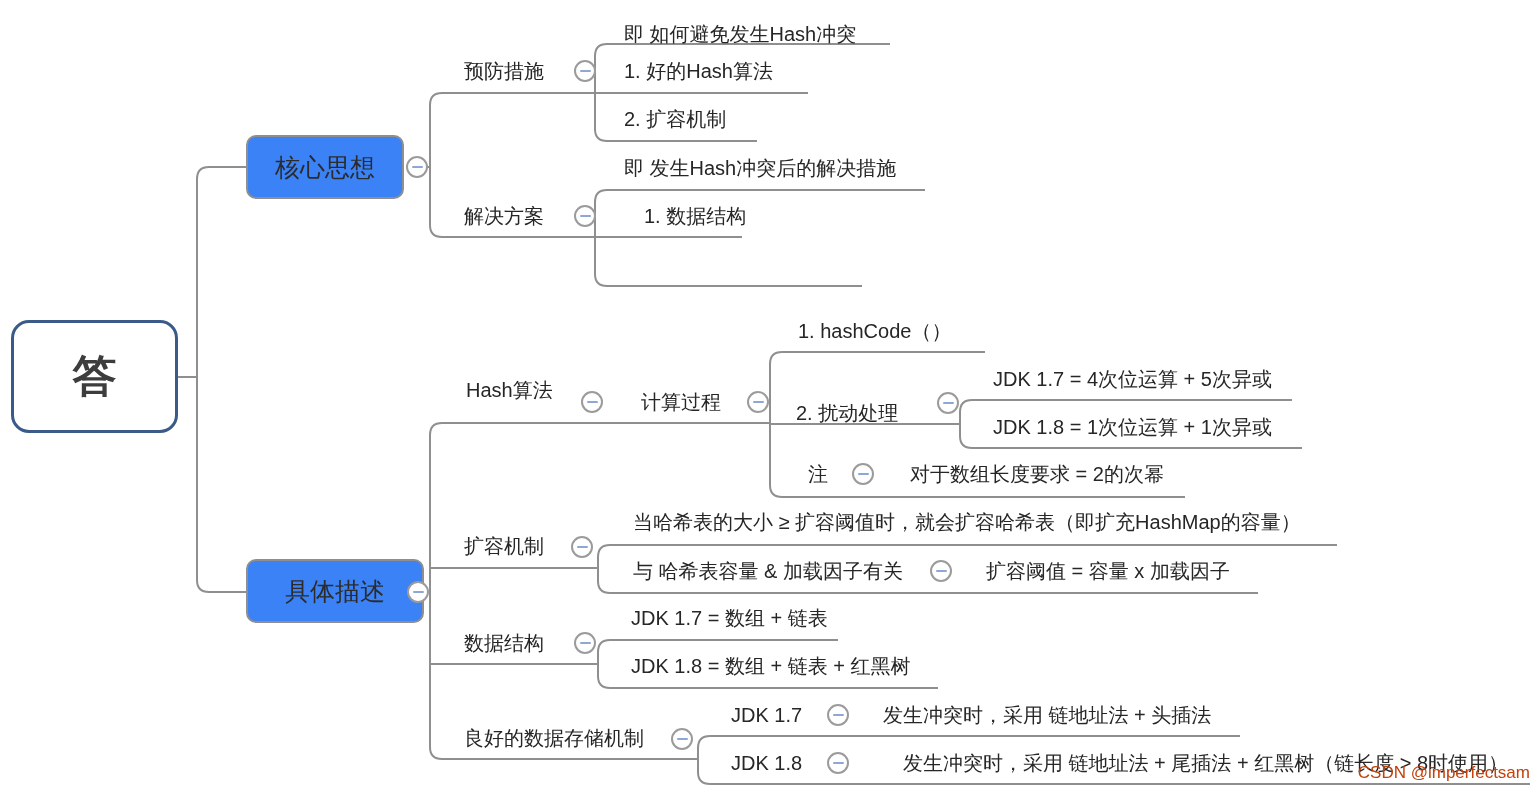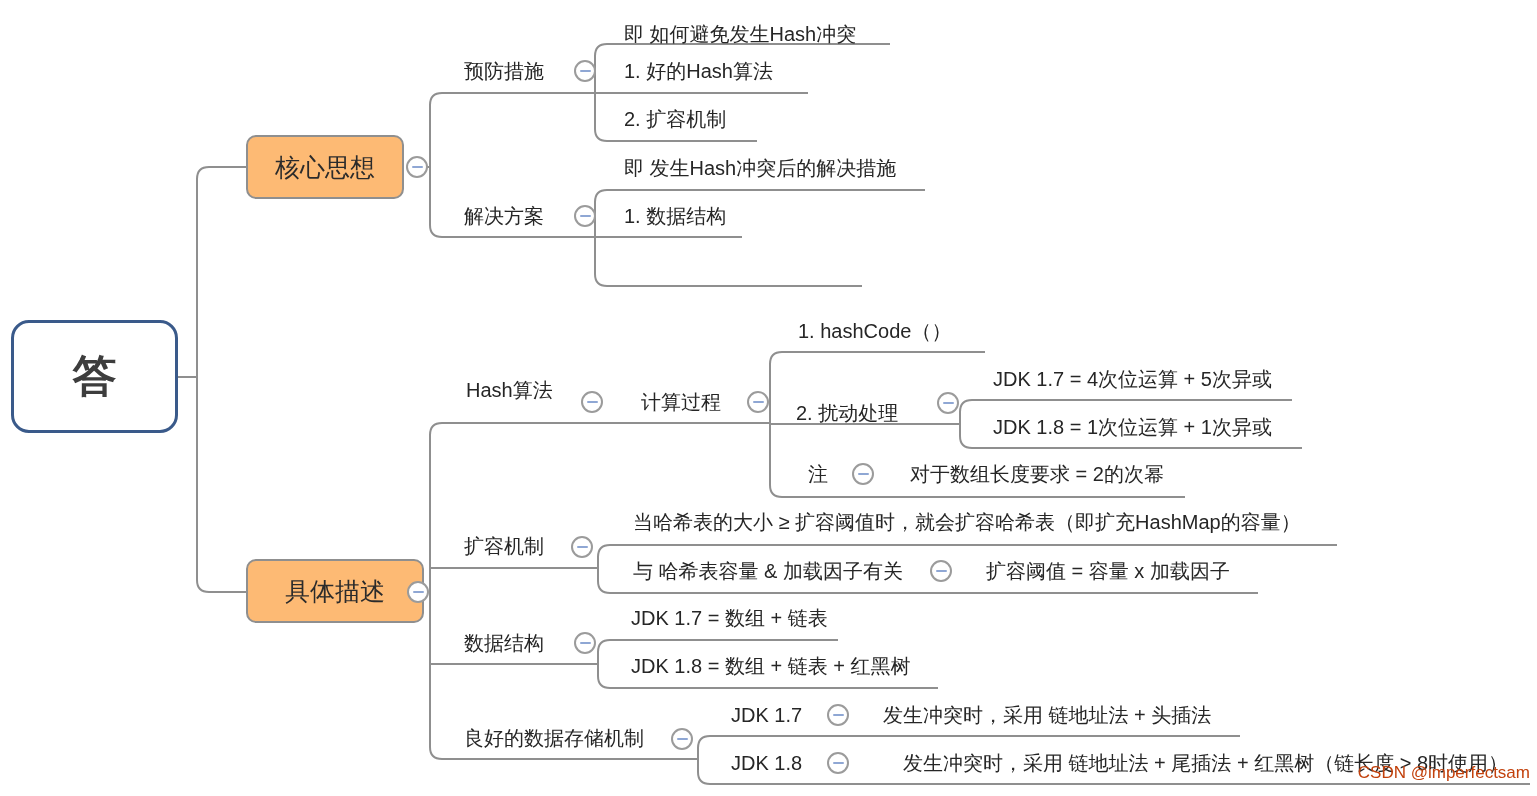--- a/index.html
+++ b/index.html
@@ -7,21 +7,21 @@
     position:relative;width:1537px;height:796px;background:#ffffff;overflow:hidden;
     font-family:"Liberation Sans","DejaVu Sans",sans-serif;color:#262626;
   }
   #wires{position:absolute;left:0;top:0;}
   .lbl{
     position:absolute;white-space:nowrap;font-size:20px;line-height:26px;height:26px;
     color:#262626;
   }
   .boxnode{
     position:absolute;display:flex;align-items:center;justify-content:center;
-    background:#fdba74;border:2px solid #8f8f8f;border-radius:10px;
+    background:#3b82f6;border:2px solid #8f8f8f;border-radius:10px;
     font-size:25px;color:#2b2b2b;white-space:nowrap;box-sizing:border-box;
   }
   .rootnode{
     position:absolute;display:flex;align-items:center;justify-content:center;
     background:#ffffff;border:3px solid #3a5a8a;border-radius:18px;
     font-size:44px;font-weight:bold;color:#3d3d3d;box-sizing:border-box;
   }
   .collapse{
     position:absolute;width:22px;height:22px;box-sizing:border-box;background:#ffffff;
     border:2px solid #9b9b9b;border-radius:50%;display:flex;align-items:center;justify-content:center;
@@ -64,21 +64,21 @@
     <span>具体描述</span>
   </div>
 
   <div class="lbl" style="left:464px;top:58px;">预防措施</div>
   <div class="lbl" style="left:624px;top:9px;margin-top:12px;">即 如何避免发生Hash冲突</div>
   <div class="lbl" style="left:624px;top:58px;">1. 好的Hash算法</div>
   <div class="lbl" style="left:624px;top:106px;">2. 扩容机制</div>
 
   <div class="lbl" style="left:464px;top:203px;">解决方案</div>
   <div class="lbl" style="left:624px;top:155px;">即 发生Hash冲突后的解决措施</div>
-  <div class="lbl" style="left:624px;top:203px;">1. 数据结构</div>
+  <div class="lbl" style="left:644px;top:203px;">1. 数据结构</div>
 
   <div class="lbl" style="left:466px;top:377px;">Hash算法</div>
   <div class="lbl" style="left:641px;top:389px;">计算过程</div>
   <div class="lbl" style="left:798px;top:318px;">1. hashCode（）</div>
   <div class="lbl" style="left:796px;top:390px;margin-top:10px;">2. 扰动处理</div>
   <div class="lbl" style="left:993px;top:366px;">JDK 1.7 = 4次位运算 + 5次异或</div>
   <div class="lbl" style="left:993px;top:414px;">JDK 1.8 = 1次位运算 + 1次异或</div>
   <div class="lbl" style="left:808px;top:461px;">注</div>
   <div class="lbl" style="left:910px;top:461px;">对于数组长度要求 = 2的次幂</div>
 

